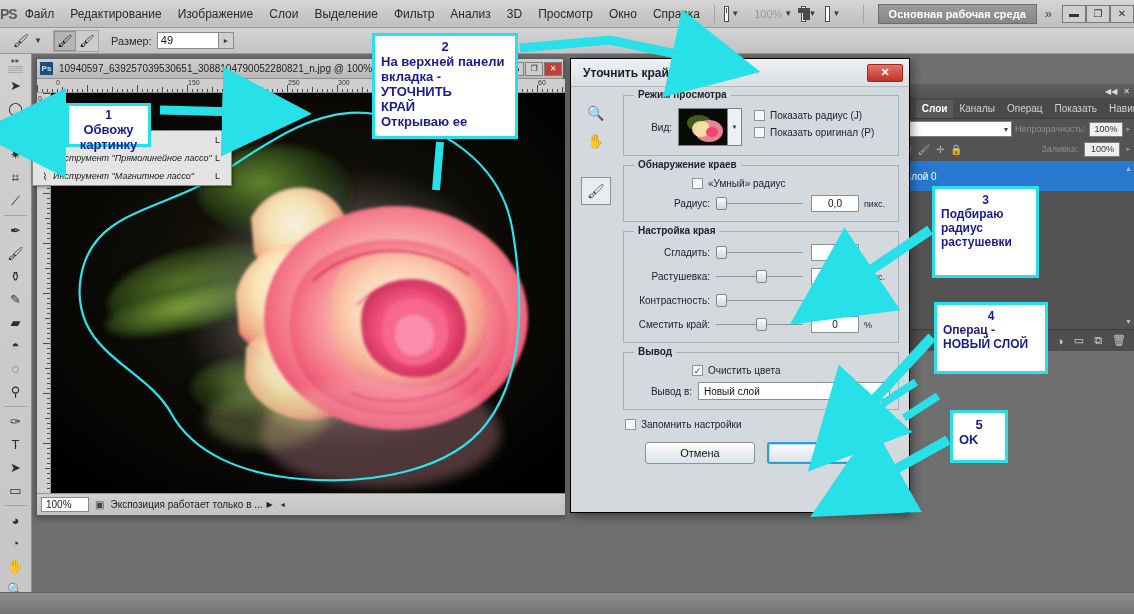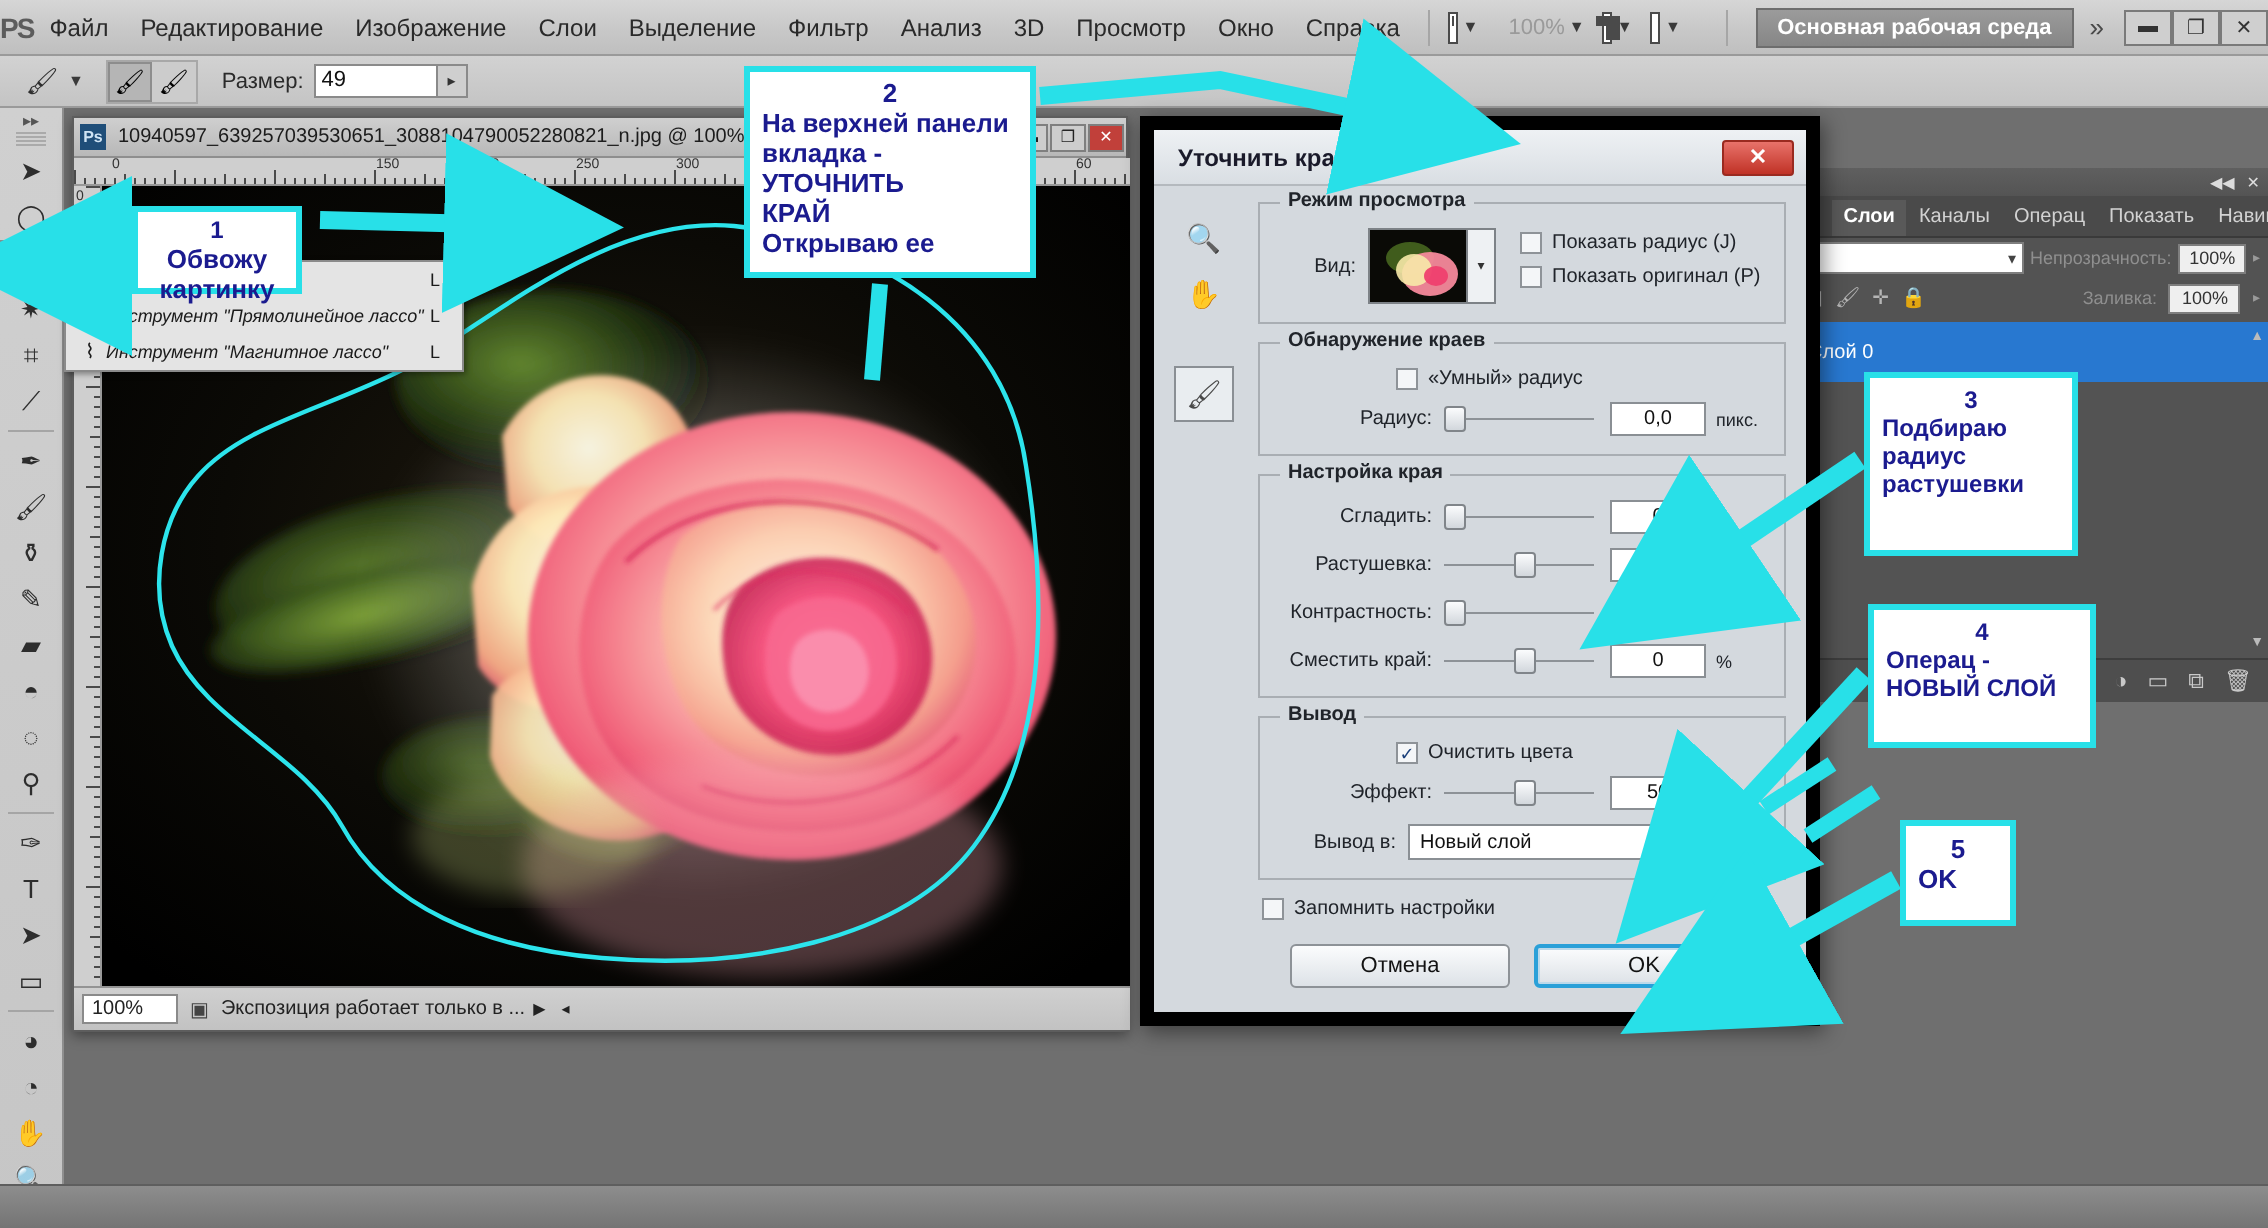--- a/index.html
+++ b/index.html
@@ -205,21 +205,21 @@
   }
   .lf-row { display:flex; align-items:center; height:18px; font-size:9px; color:#1a1a1a; padding-left:4px; }
   .lf-icon { width:16px; text-align:center; font-size:10px; }
   .lf-name { flex:1; font-style:italic; }
   .lf-key { width:16px; text-align:left; font-size:9px; }
   .lf-marker { position:absolute; left:-6px; top:4px; width:5px;height:5px;background:#111;}
 
   
   .dialog {
     position:absolute; left:570px; top:58px; width:340px; height:455px;
-    background:#d4d9de; border:7px solid #000000;
+    background:#d4d9de; border:1px solid #000000;
     box-shadow: 2px 3px 10px rgba(0,0,0,.45);
     z-index: 40;
   }
   .dlg-title {
     height:28px; background: linear-gradient(to bottom,#eef1f4,#d9dee3);
     border-bottom:1px solid #b4b9be; display:flex; align-items:center; padding-left:12px;
   }
   .dlg-title-text { font-size:12px; color:#1a1a2a; font-weight:bold; }
   .dlg-close {
     margin-left:auto; margin-right:6px; width:36px;height:18px;
@@ -872,29 +872,20 @@
         </div>
       </div>
 
       <div class="group">
         <div class="group-title">Вывод</div>
         <div class="cbrow" style="margin-left:60px">
           <span class="cb checked"></span>
           <span class="cbtext">Очистить цвета</span>
         </div>
         <div class="frow">
-          <div class="flabel" style="width:78px;margin-right:6px">Эффект:</div>
-          <div class="slider" style="flex:1;margin-right:8px">
-            <div class="slider-track"></div>
-            <div class="slider-knob" style="left:46%"></div>
-          </div>
-          <div class="valbox">50</div>
-          <div class="unit">%</div>
-        </div>
-        <div class="frow">
           <div class="flabel" style="width:60px;margin-right:6px">Вывод в:</div>
           <div class="selectbox">
             <span>Новый слой</span>
             <span class="arr">▼</span>
           </div>
         </div>
       </div>
 
       <div class="cbrow" style="margin-left:44px;margin-top:2px">
         <span class="cb"></span>

